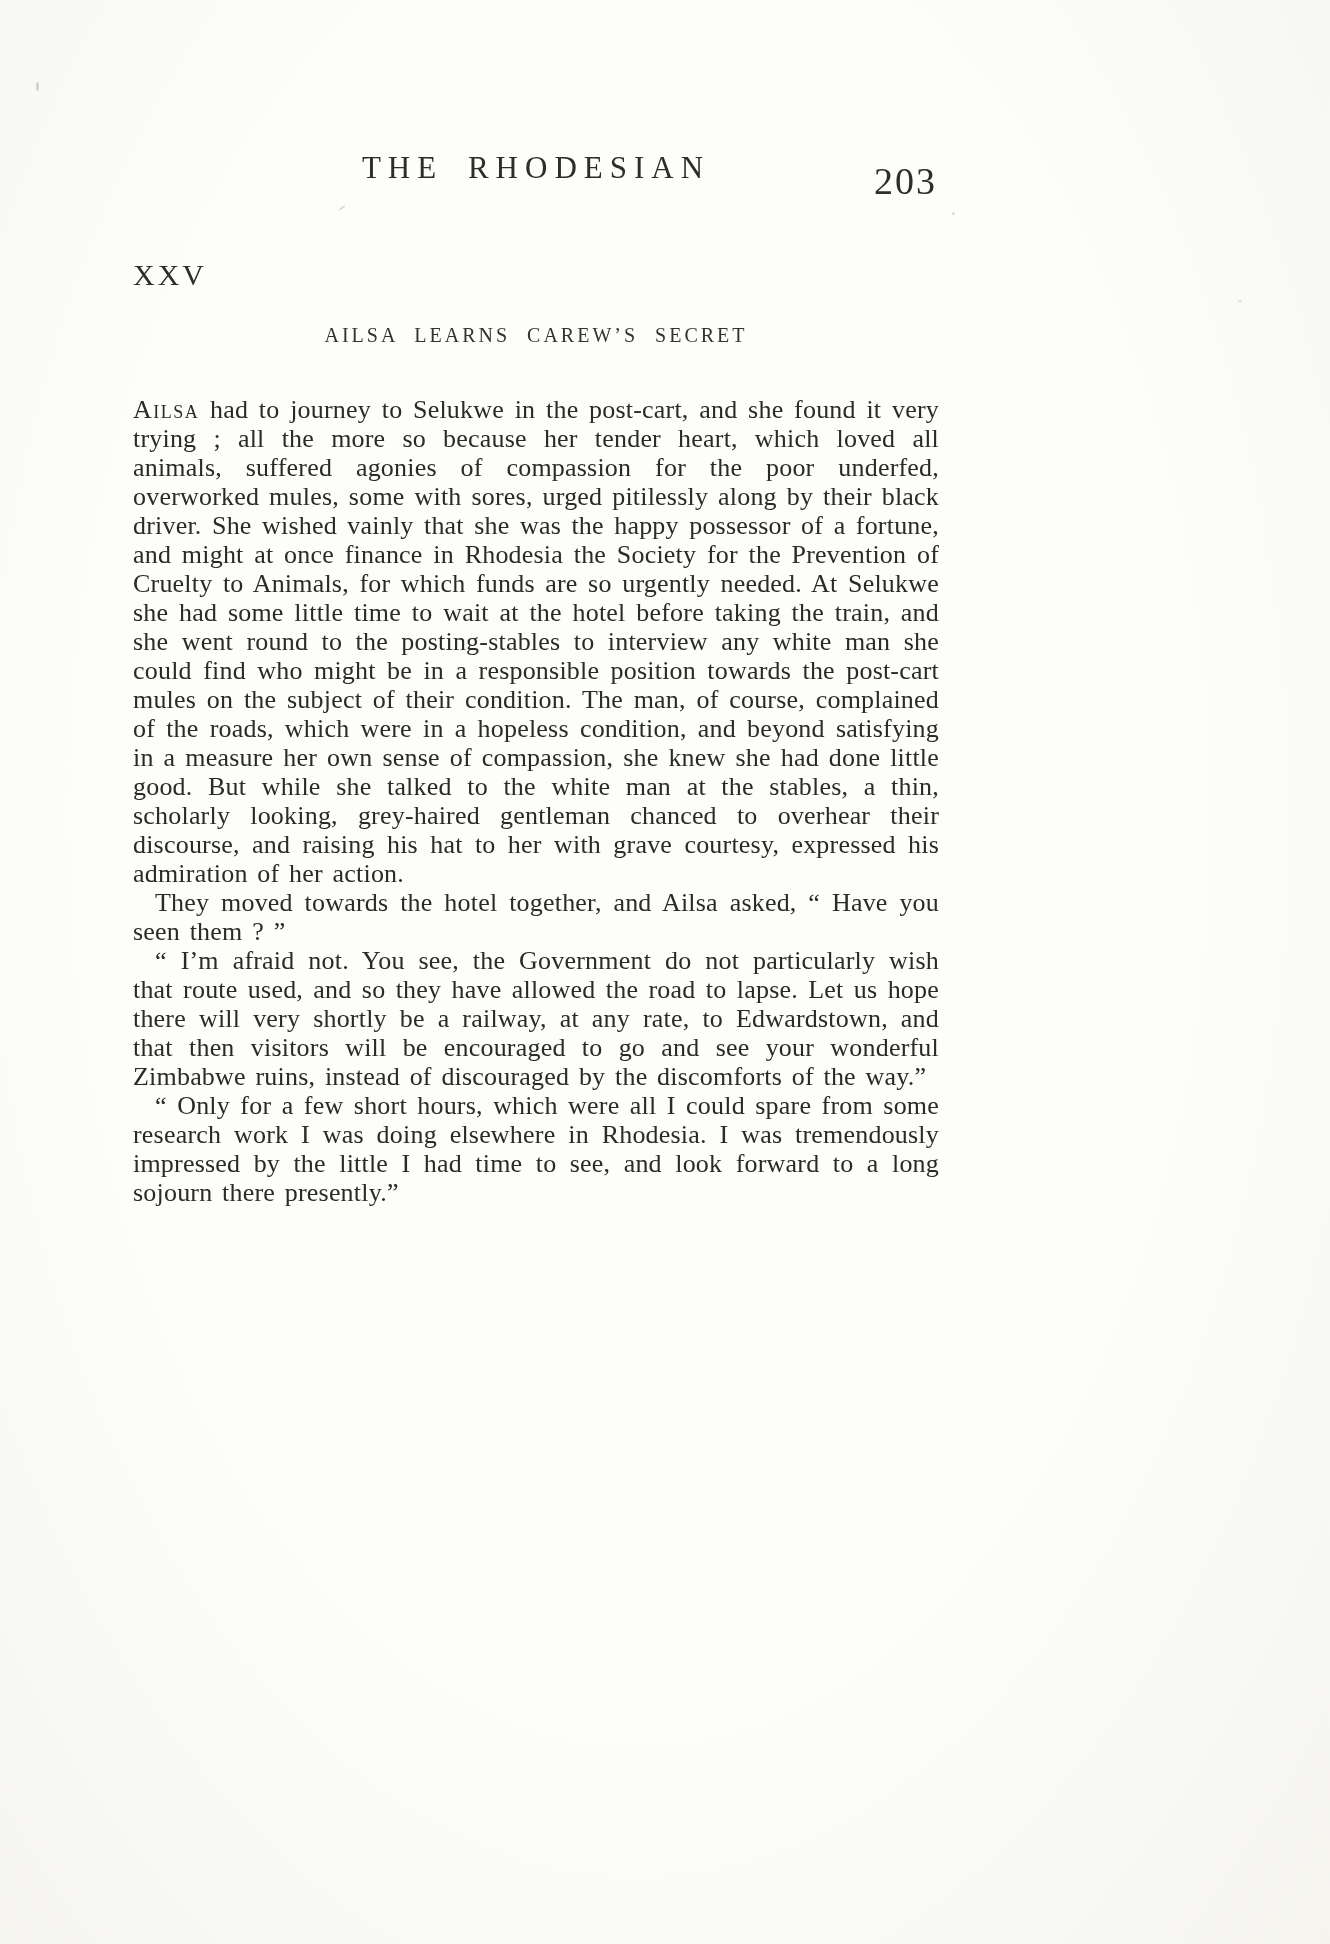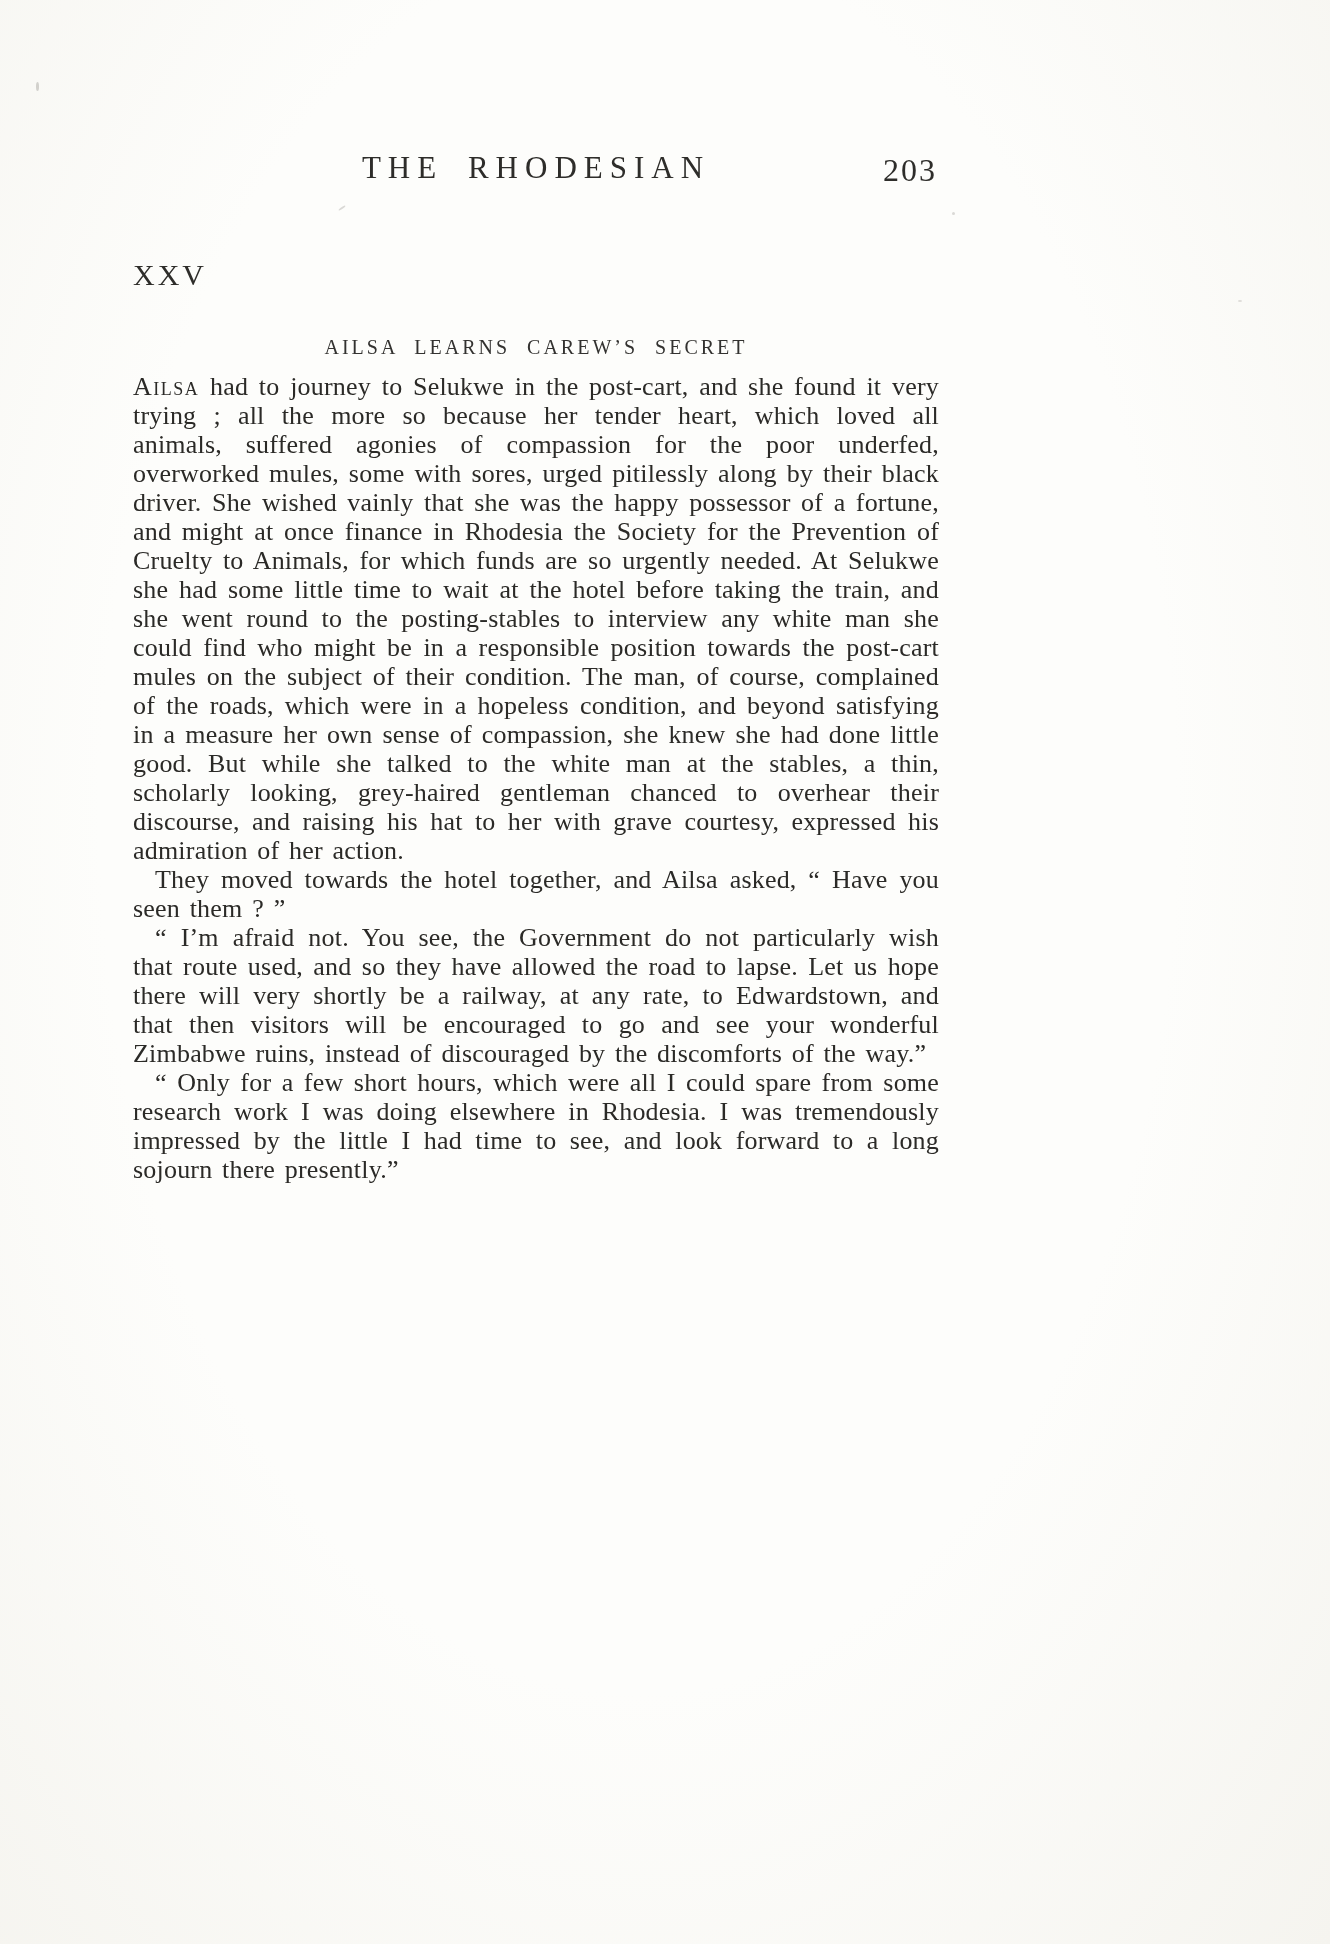--- a/index.html
+++ b/index.html
@@ -41,44 +41,44 @@
     text-align: center;
     font-size: 31px;
     letter-spacing: 7px;
     word-spacing: 10px;
     color: #2e2d2a;
   }
 
   .page-number {
     position: absolute;
     right: 2px;
-    top: 2px;
-    font-size: 32px;
+    top: 9px;
+    font-size: 38px;
     letter-spacing: 2px;
     color: #2e2d2a;
   }
 
   .chapter-number {
     margin-top: 66px;
     font-size: 30px;
     letter-spacing: 3px;
     color: #2e2d2a;
   }
 
   .chapter-title {
     text-align: center;
-    margin-top: 44px;
+    margin-top: 32px;
     font-size: 20px;
     letter-spacing: 3px;
     word-spacing: 9px;
     color: #333230;
   }
 
   .body-text {
-    margin-top: 13px;
+    margin-top: 48px;
     font-size: 26px;
     line-height: 29px;
     text-align: justify;
     word-spacing: 3px;
     letter-spacing: 0.2px;
     color: #2b2a27;
   }
 
   .para { margin: 0; }
 

